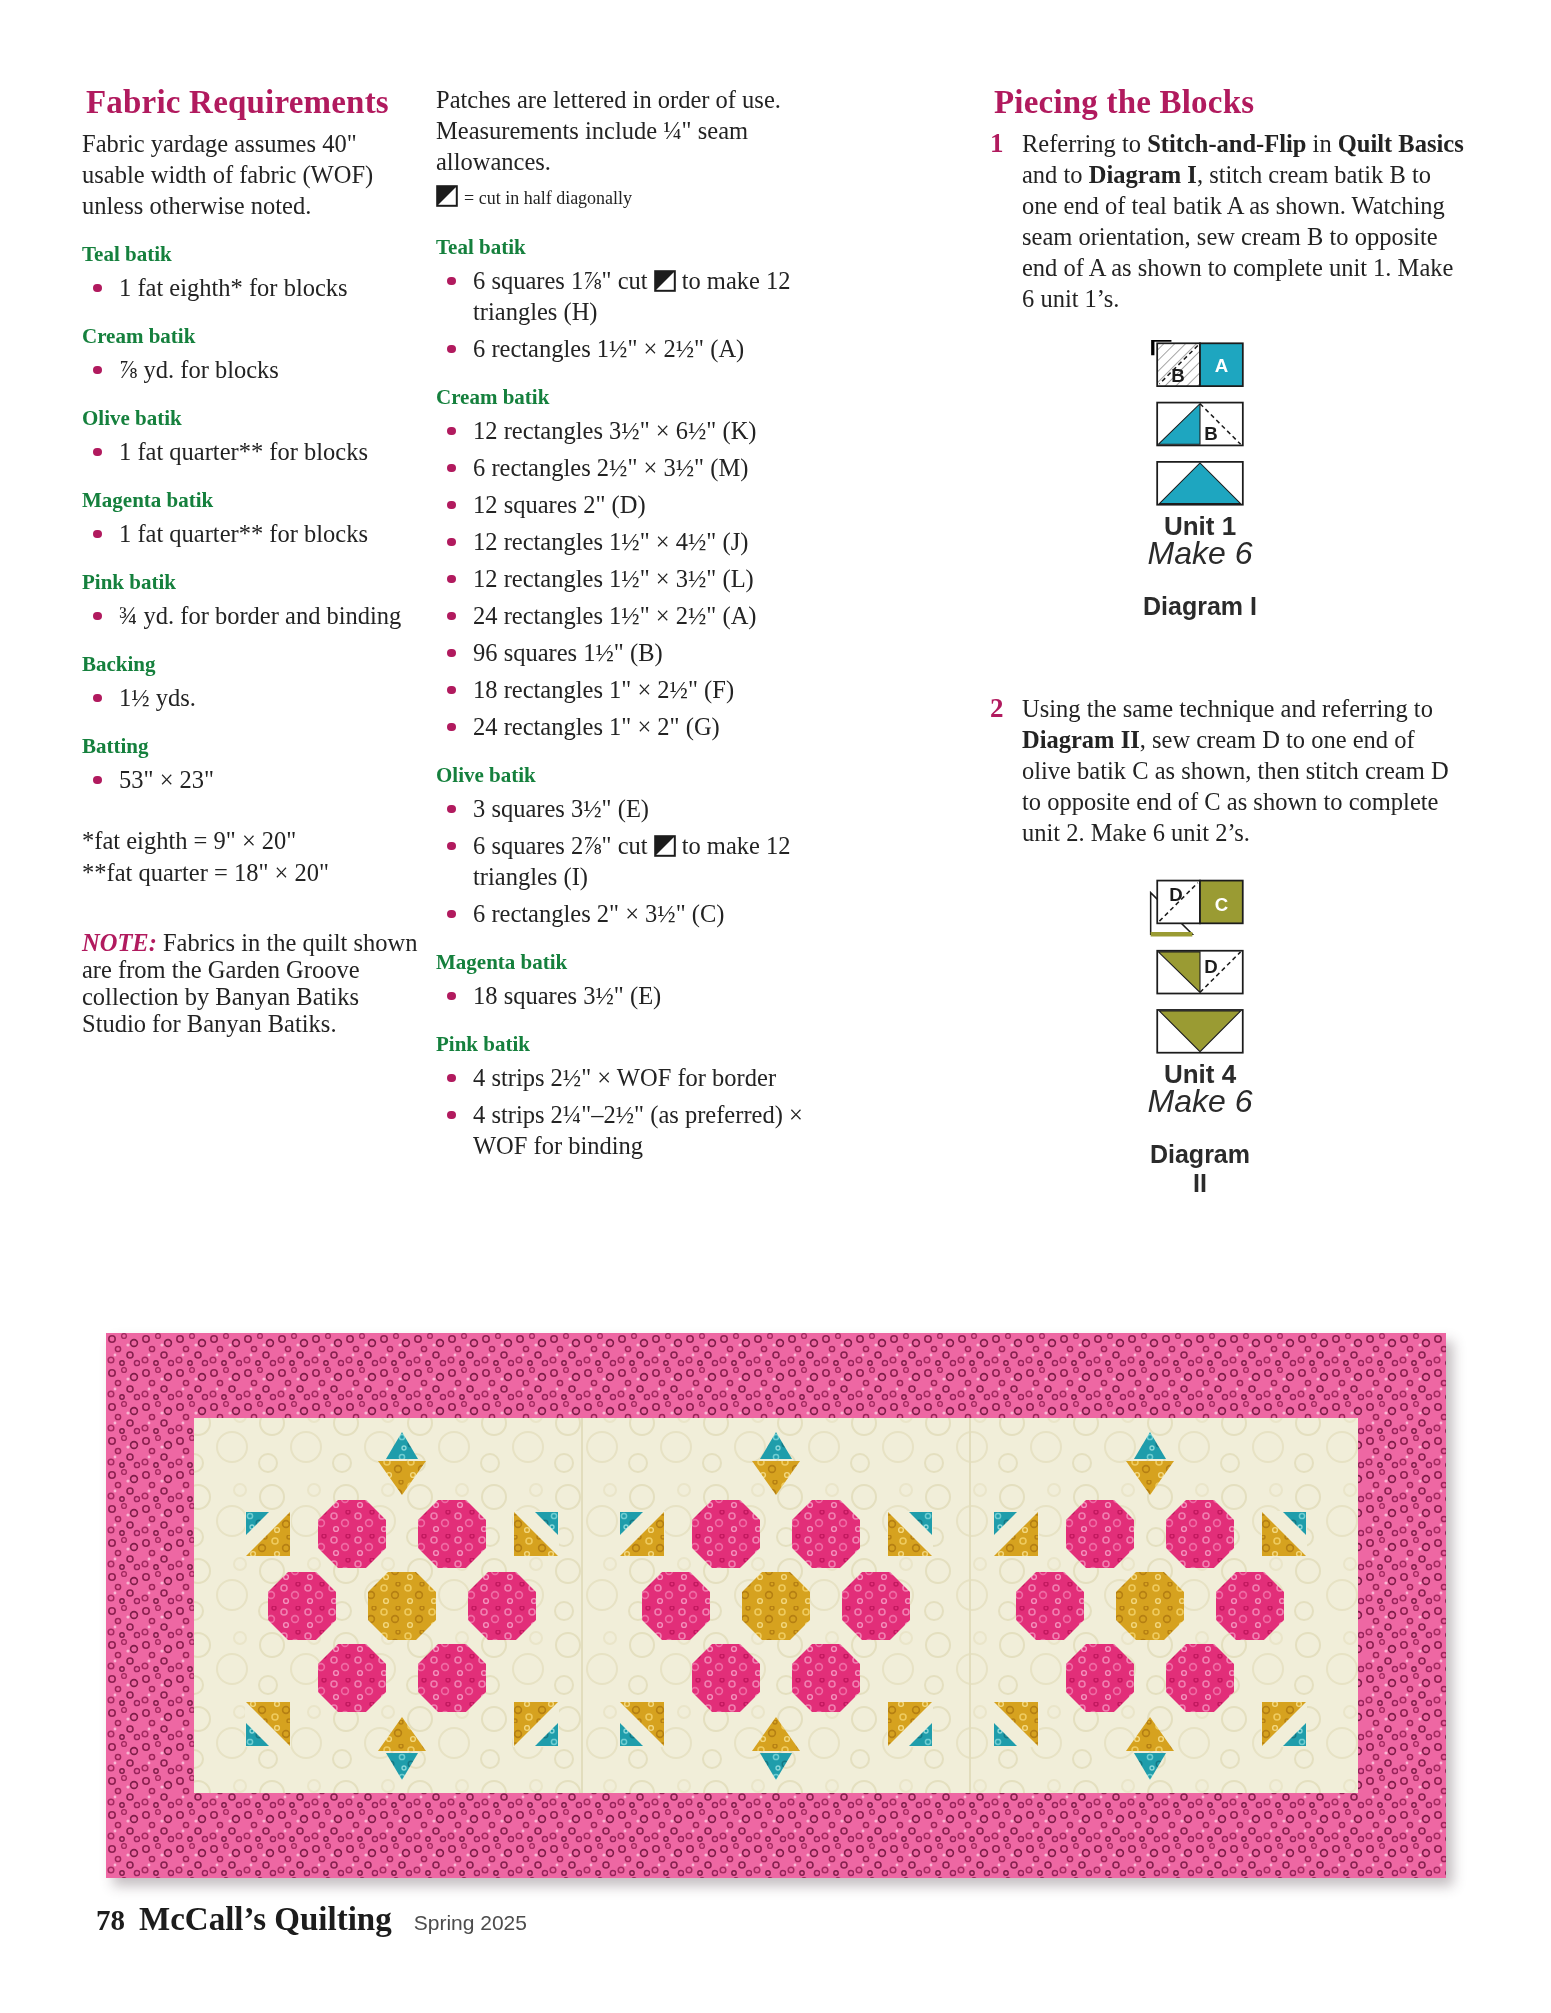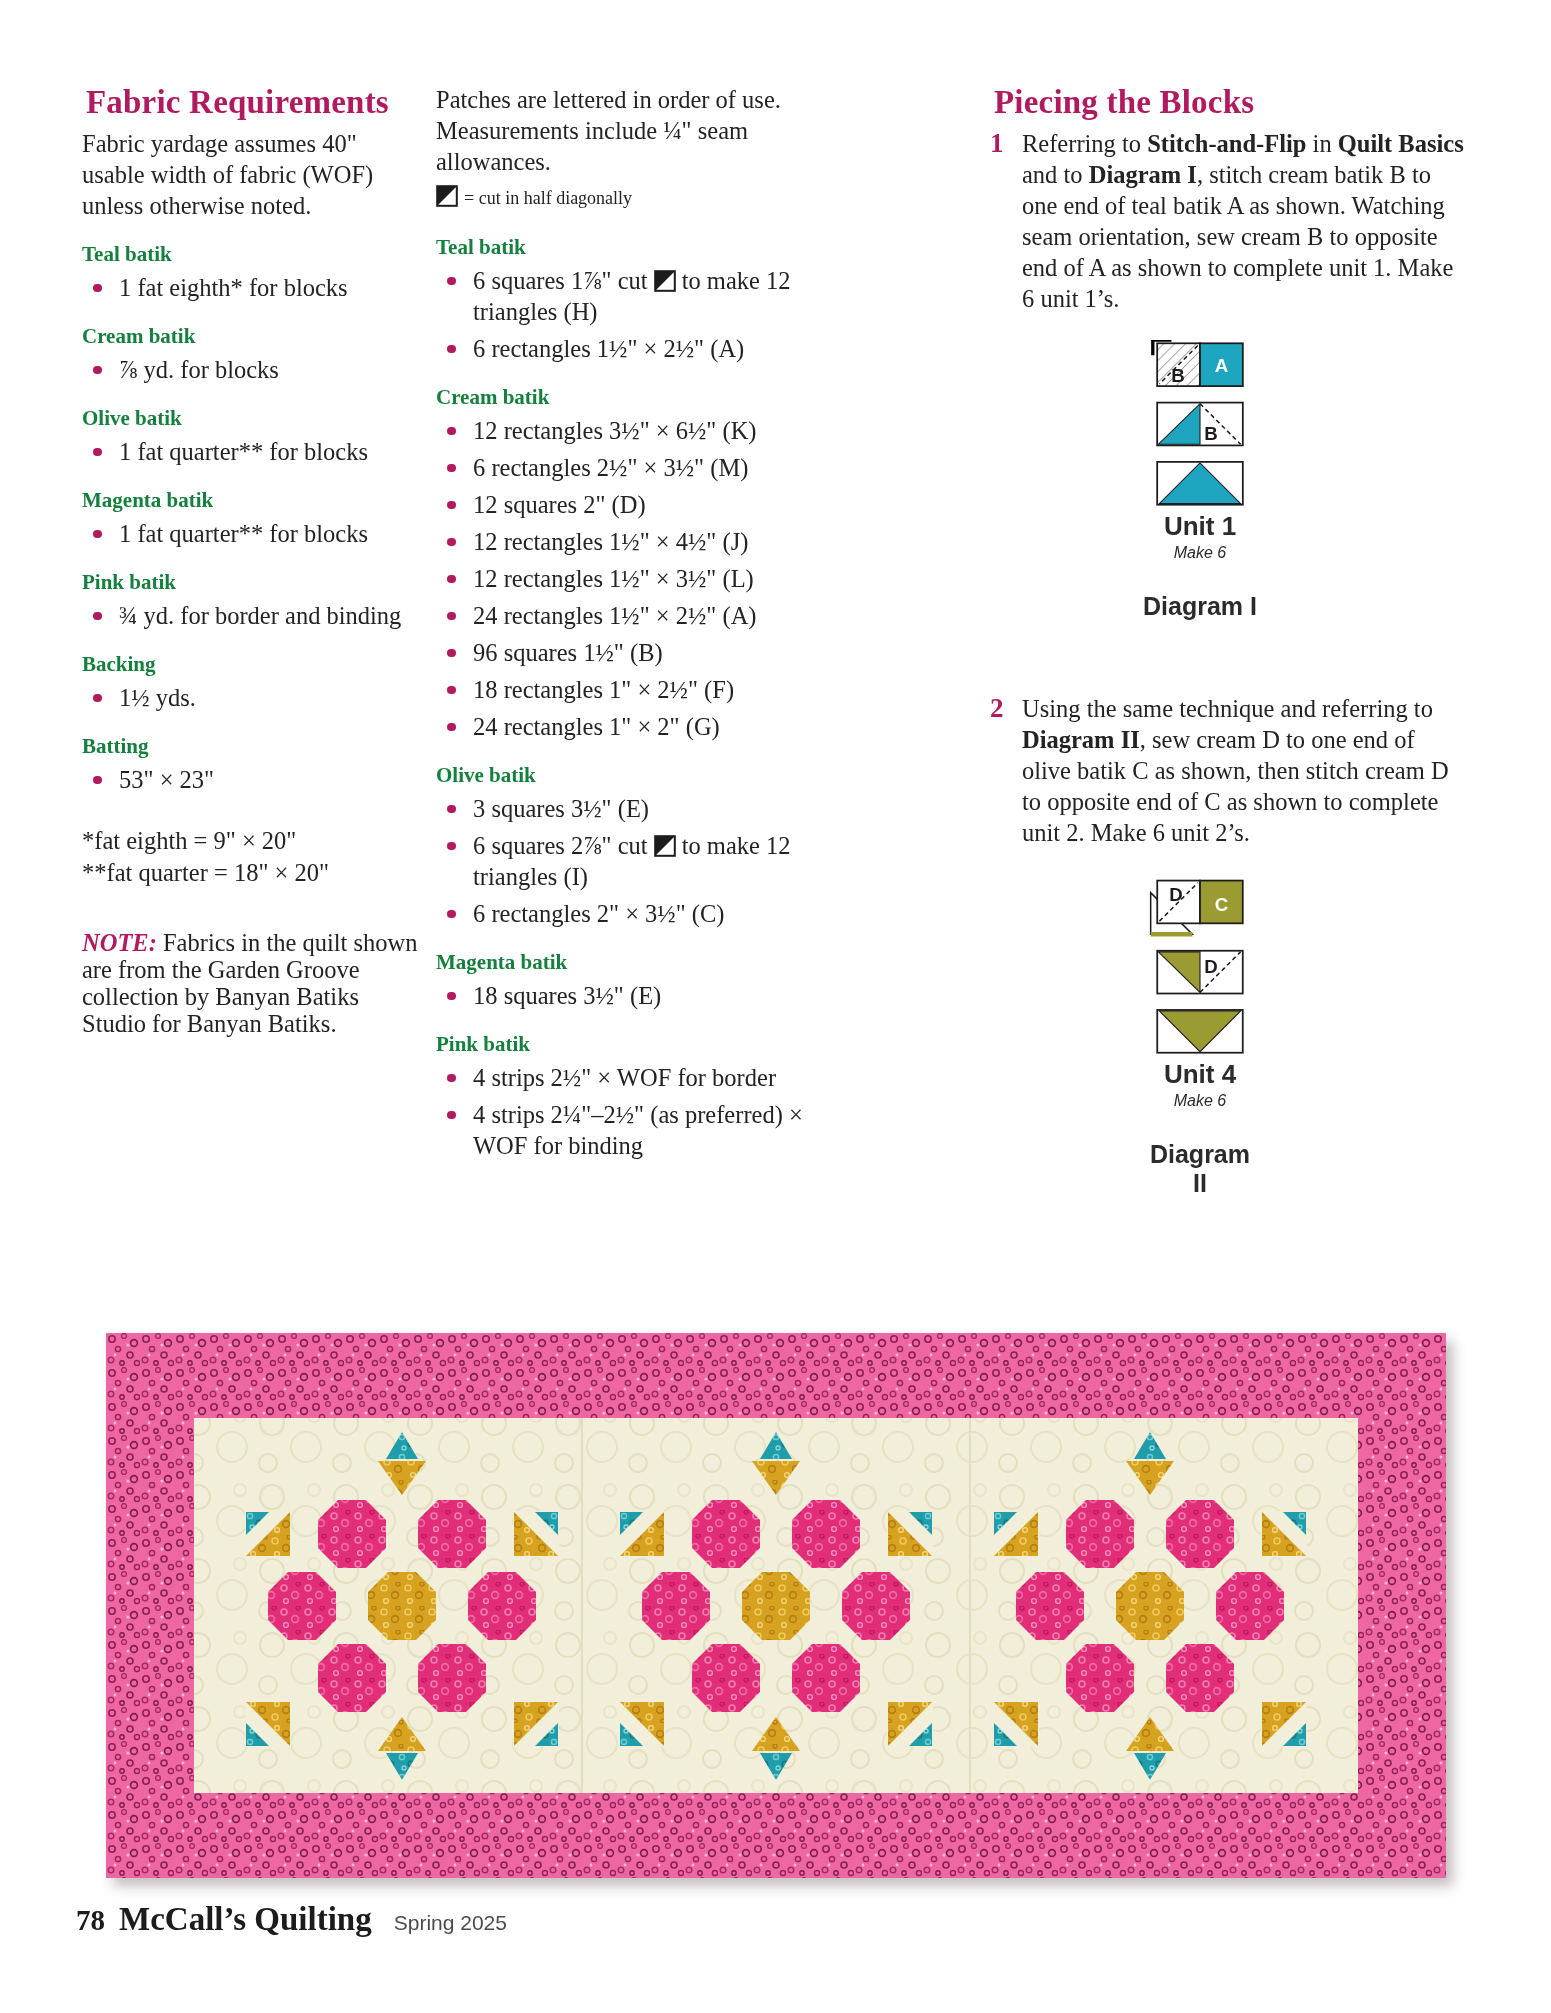--- a/index.html
+++ b/index.html
@@ -38,32 +38,32 @@
 
   .step{display:flex;margin:2px 0 0 0;}
   .step-num{width:32px;font-size:27px;line-height:31px;font-weight:bold;color:#b11a5e;flex:0 0 32px;}
   .step-body{flex:1;font-size:24.5px;line-height:31px;}
   .b{font-weight:bold;}
 
   .diagram{margin-left:150px;width:120px;text-align:center;}
   #diagram-1{margin-top:26px;}
   #diagram-2{margin-top:26px;}
   .unit-label{font-family:"Liberation Sans", sans-serif;font-size:26px;line-height:28px;font-weight:bold;color:#2b2b2b;margin-top:0;}
-  .make-label{font-family:"Liberation Sans", sans-serif;font-size:16px;line-height:26px;font-style:italic;color:#2b2b2b;}
+  .make-label{font-family:"Liberation Sans", sans-serif;font-size:32px;line-height:26px;font-style:italic;color:#2b2b2b;}
   .diag-caption{font-family:"Liberation Sans", sans-serif;font-size:25px;font-weight:bold;color:#2b2b2b;margin-top:26px;}
   #step-2{margin-top:72px;}
 
   .dtext{font-family:"Liberation Sans", sans-serif;font-weight:bold;}
 
   #photo{
     position:absolute;left:106px;top:1333px;width:1340px;height:545px;
     box-shadow:7px 8px 12px rgba(60,40,50,.30);
   }
   #footer{
-    position:absolute;left:76px;top:1901px;display:flex;align-items:baseline;gap:14px;
+    position:absolute;left:96px;top:1901px;display:flex;align-items:baseline;gap:14px;
   }
   .pgnum{font-size:29px;font-weight:bold;color:#1c1c1c;}
   .mag{font-size:33px;font-weight:bold;color:#1c1c1c;}
   .issue{font-family:"Liberation Sans", sans-serif;font-size:21px;color:#4c4c4c;margin-left:8px;}
 </style>
 </head>
 <body>
 
 <div class="col" id="col-fabric">
   <h1 class="sec-title">Fabric Requirements</h1>

